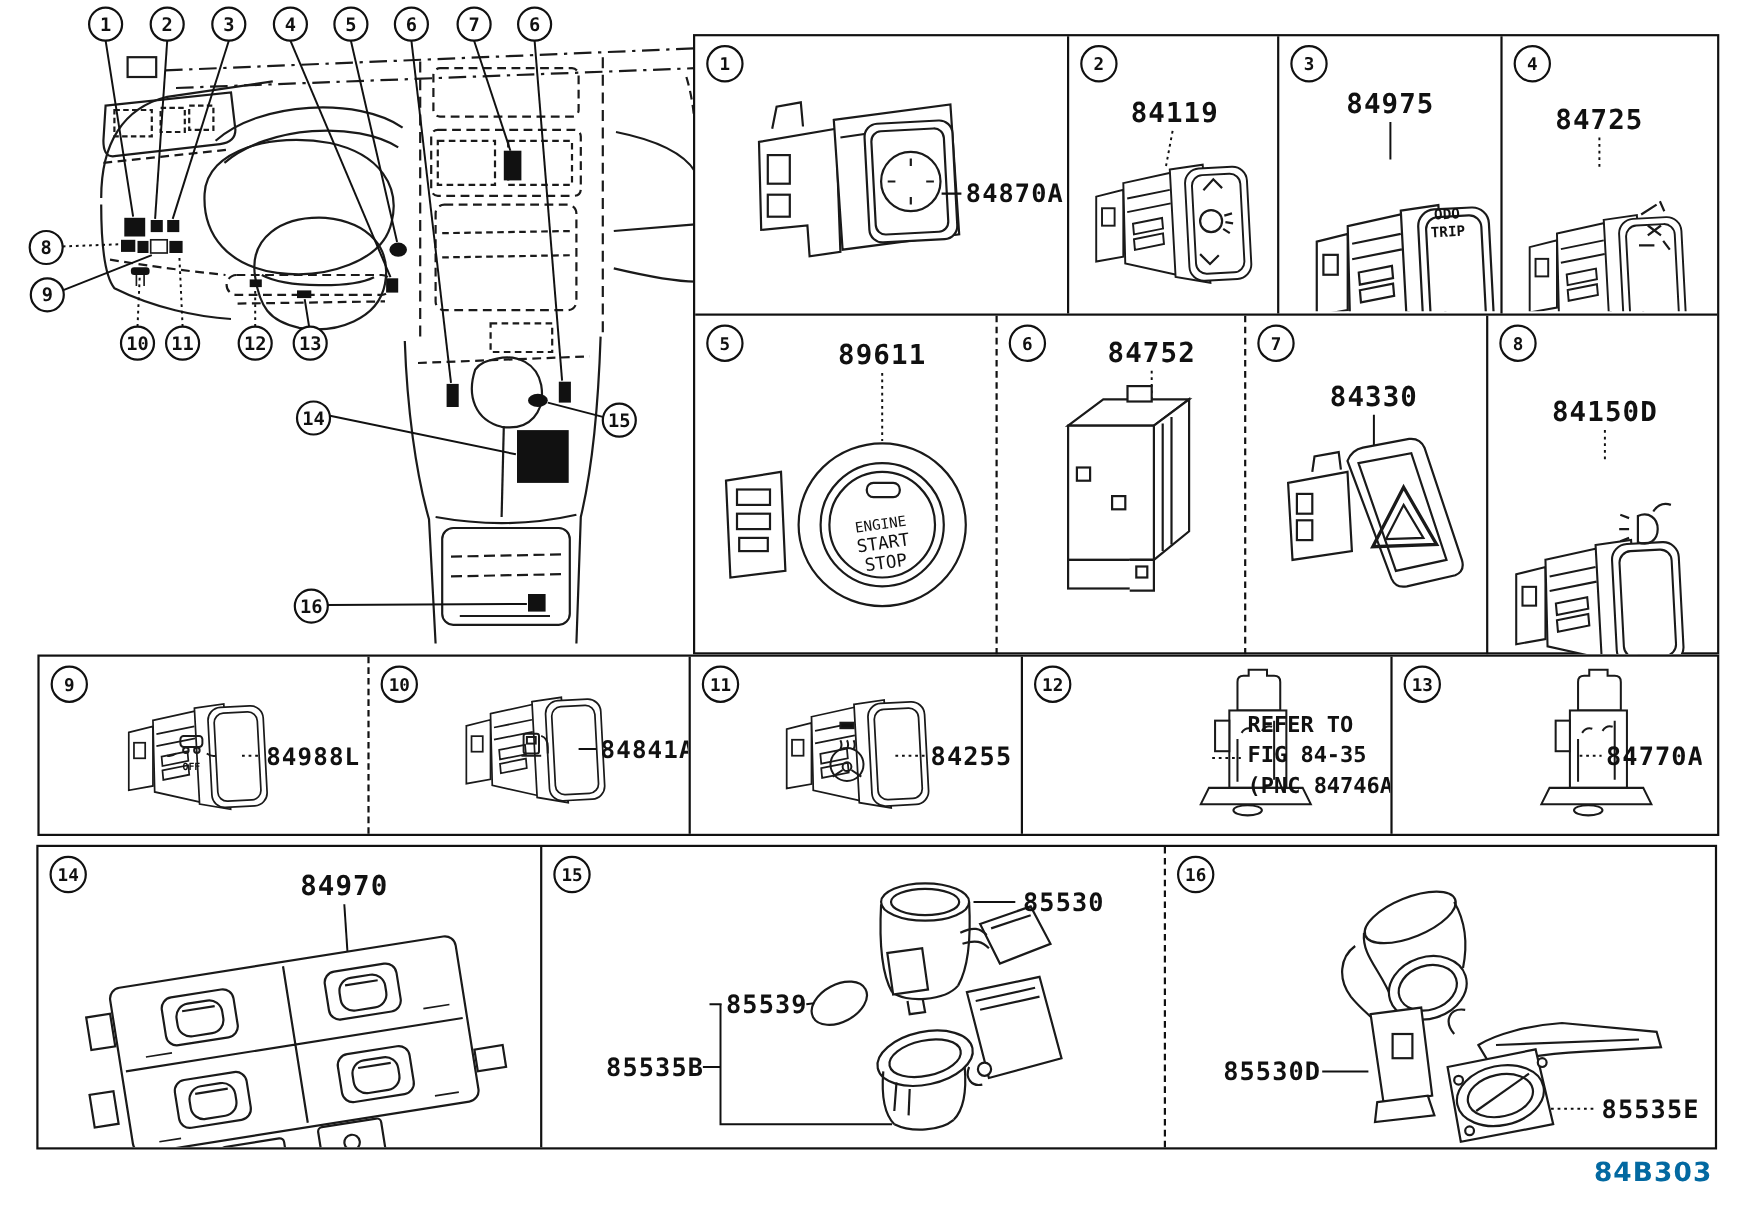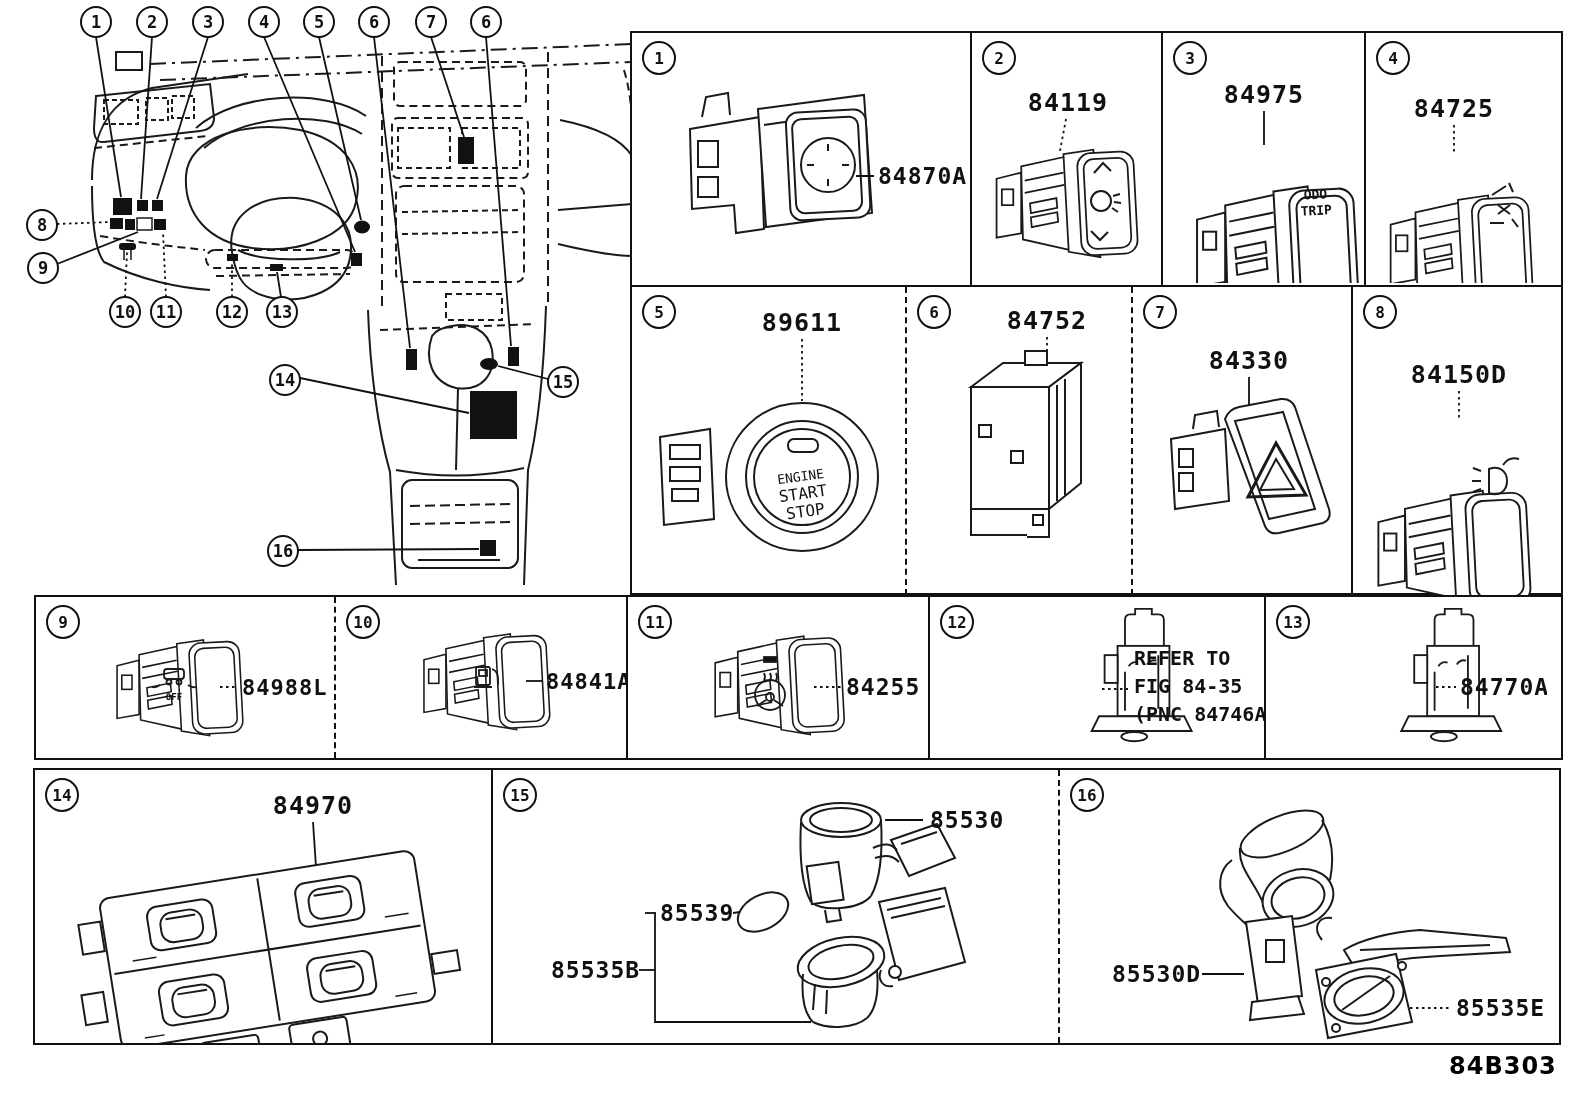--- a/index.html
+++ b/index.html
@@ -16,21 +16,21 @@
         border-radius:50%;display:flex;align-items:center;justify-content:center;
         font:700 16px "DejaVu Sans Mono",monospace;background:#fff;z-index:3;}
   .plabel{font:700 23px "DejaVu Sans Mono",monospace;fill:#111;stroke:none;letter-spacing:1px;}
   .plabel.big{font-size:25px;}
   .refer{font:700 20px "DejaVu Sans Mono",monospace;fill:#111;stroke:none;letter-spacing:0px;}
   .face-txt{font:700 13px "DejaVu Sans Mono",monospace;fill:#111;stroke:none;}
   .face-script{font:400 13px "DejaVu Sans Mono",monospace;fill:#111;stroke:none;}
   .tiny{font:700 9px "DejaVu Sans Mono",monospace;fill:#111;stroke:none;}
   .callout-n{font:700 17px "DejaVu Sans Mono",monospace;fill:#111;stroke:none;}
   .doccode{position:absolute;left:1449px;top:1052px;font:600 24px "DejaVu Sans",sans-serif;
-           color:#000000;letter-spacing:1px;}
+           color:#0369a1;letter-spacing:1px;}
 </style>
 </head>
 <body>
 
 <div class="page">
 
   <svg class="dash" width="640" height="595" viewBox="0 0 640 595" style="position:absolute;left:0;top:0;">
 
     <g fill="none" stroke="#1a1a1a" stroke-width="2">
       <path d="M150,64 L632,44" stroke-dasharray="16 6 3 6"></path>

